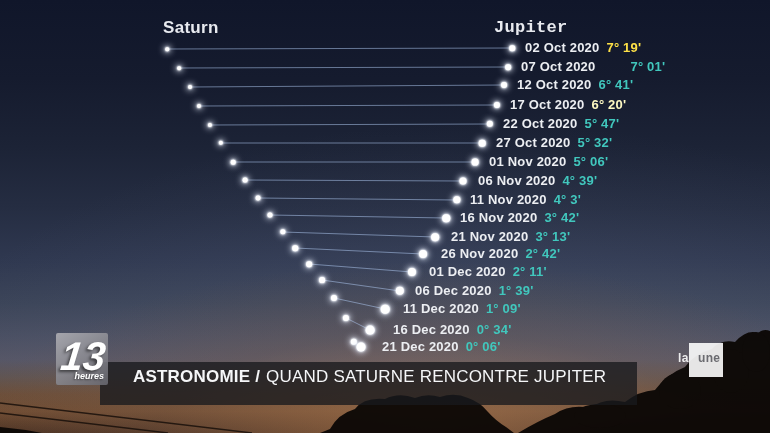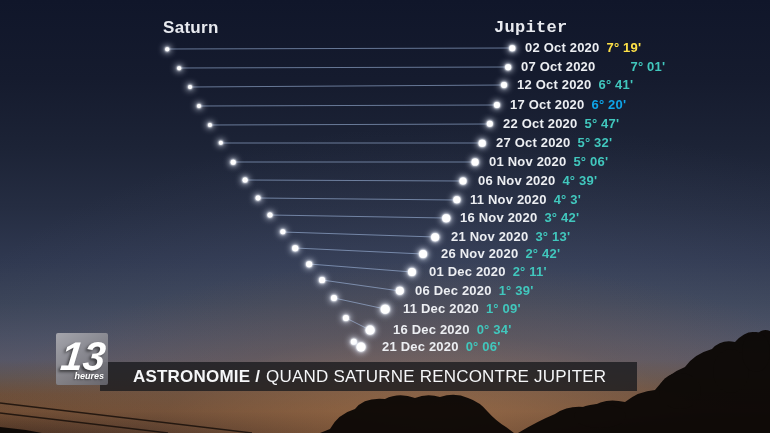--- a/index.html
+++ b/index.html
@@ -31,21 +31,21 @@
     position:absolute;color:#e8eaef;font-size:17px;font-weight:bold;
     letter-spacing:.3px;
   }
   .row-label{
     position:absolute;white-space:nowrap;line-height:19px;font-size:13px;
     font-weight:bold;letter-spacing:.2px;
   }
   .row-date{color:#eceef2;}
   .row-sep{color:#41c7bd;margin-left:7px;}
   .banner{
-    position:absolute;left:100px;top:362px;width:537px;height:29px;
+    position:absolute;left:100px;top:362px;width:537px;height:43px;
     background:rgba(24,25,30,.78);
   }
   .banner-text{
     position:absolute;left:33px;top:0;line-height:29px;color:#f5f6f8;
     font-size:17px;letter-spacing:.2px;white-space:nowrap;
   }
   .banner-topic{font-weight:bold;}
   .banner-headline{font-weight:normal;margin-left:6px;}
   .logo13{
     position:absolute;left:56px;top:333px;width:52px;height:52px;
@@ -124,21 +124,21 @@
       <div class="dot" style="left: 512px; top: 48px; width: 5.5px; height: 5.5px;"></div>
       <div class="row-label" style="left: 525px; top: 38px;"><span class="row-date">02 Oct 2020</span><span class="row-sep" style="color: #fde047;">7° 19'</span></div>
       <div class="dot" style="left: 179px; top: 68px; width: 3.7px; height: 3.7px;"></div>
       <div class="dot" style="left: 508px; top: 67px; width: 5.7px; height: 5.7px;"></div>
       <div class="row-label" style="left: 521px; top: 57px;"><span class="row-date">07 Oct 2020</span><span class="row-sep" style="color: rgb(65, 199, 189); margin-left: 35px;">7° 01'</span></div>
       <div class="dot" style="left: 190px; top: 87px; width: 3.9px; height: 3.9px;"></div>
       <div class="dot" style="left: 504px; top: 85px; width: 5.9px; height: 5.9px;"></div>
       <div class="row-label" style="left: 517px; top: 75px;"><span class="row-date">12 Oct 2020</span><span class="row-sep" style="color: rgb(65, 199, 189);">6° 41'</span></div>
       <div class="dot" style="left: 199px; top: 106px; width: 4px; height: 4px;"></div>
       <div class="dot" style="left: 497px; top: 105px; width: 6.2px; height: 6.2px;"></div>
-      <div class="row-label" style="left: 510px; top: 95px;"><span class="row-date">17 Oct 2020</span><span class="row-sep" style="color: #0ea5e9;">6° 20'</span></div>
+      <div class="row-label" style="left: 510px; top: 95px;"><span class="row-date">17 Oct 2020</span><span class="row-sep" style="color: #fef9c3;">6° 20'</span></div>
       <div class="dot" style="left: 210px; top: 125px; width: 4.2px; height: 4.2px;"></div>
       <div class="dot" style="left: 490px; top: 124px; width: 6.4px; height: 6.4px;"></div>
       <div class="row-label" style="left: 503px; top: 114px;"><span class="row-date">22 Oct 2020</span><span class="row-sep" style="color: rgb(65, 199, 189);">5° 47'</span></div>
       <div class="dot" style="left: 221px; top: 143px; width: 4.4px; height: 4.4px;"></div>
       <div class="dot" style="left: 482px; top: 143px; width: 6.6px; height: 6.6px;"></div>
       <div class="row-label" style="left: 496px; top: 133px;"><span class="row-date">27 Oct 2020</span><span class="row-sep" style="color: rgb(65, 199, 189);">5° 32'</span></div>
       <div class="dot" style="left: 233px; top: 162px; width: 4.6px; height: 4.6px;"></div>
       <div class="dot" style="left: 475px; top: 162px; width: 6.8px; height: 6.8px;"></div>
       <div class="row-label" style="left: 489px; top: 152px;"><span class="row-date">01 Nov 2020</span><span class="row-sep" style="color: rgb(65, 199, 189); margin-top: 28px;">5° 06'</span></div>
       <div class="dot" style="left: 245px; top: 180px; width: 4.8px; height: 4.8px;"></div>
@@ -180,14 +180,20 @@
     <div class="banner-text">
       <span class="banner-topic">ASTRONOMIE /</span><span class="banner-headline">QUAND SATURNE RENCONTRE JUPITER</span>
     </div>
   </div>
 
   <div class="logo13">
     <span class="logo13-number">13</span>
     <span class="logo13-sub">heures</span>
   </div>
 
+  <div class="laune">
+    <span class="laune-la">la</span>
+    <div class="laune-box">
+      <span class="laune-une">une</span>
+    </div>
+  </div>
 
 </div>
 
 </body></html>

